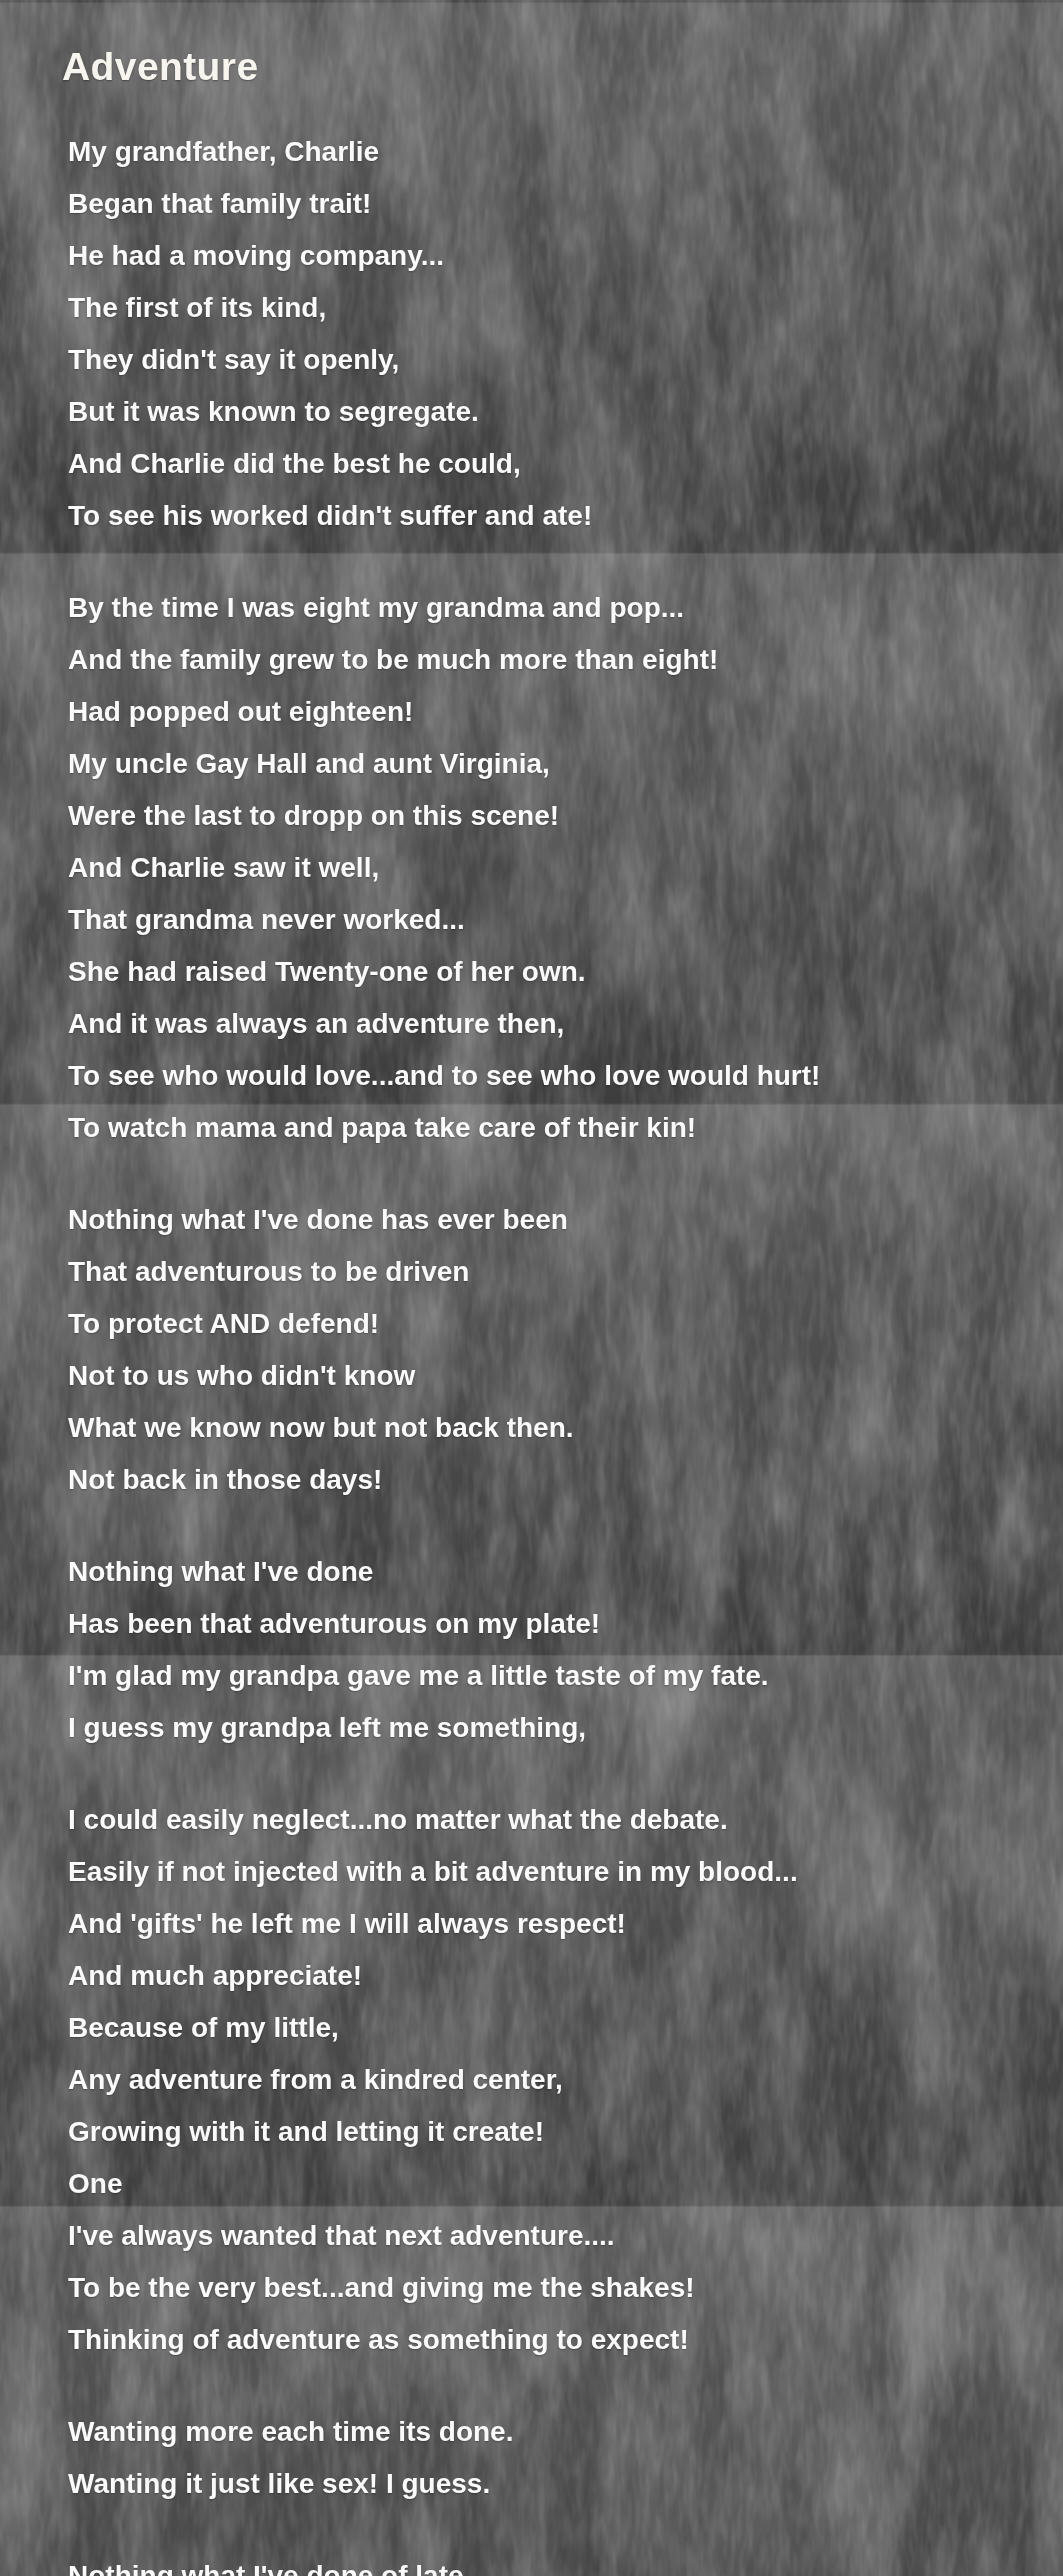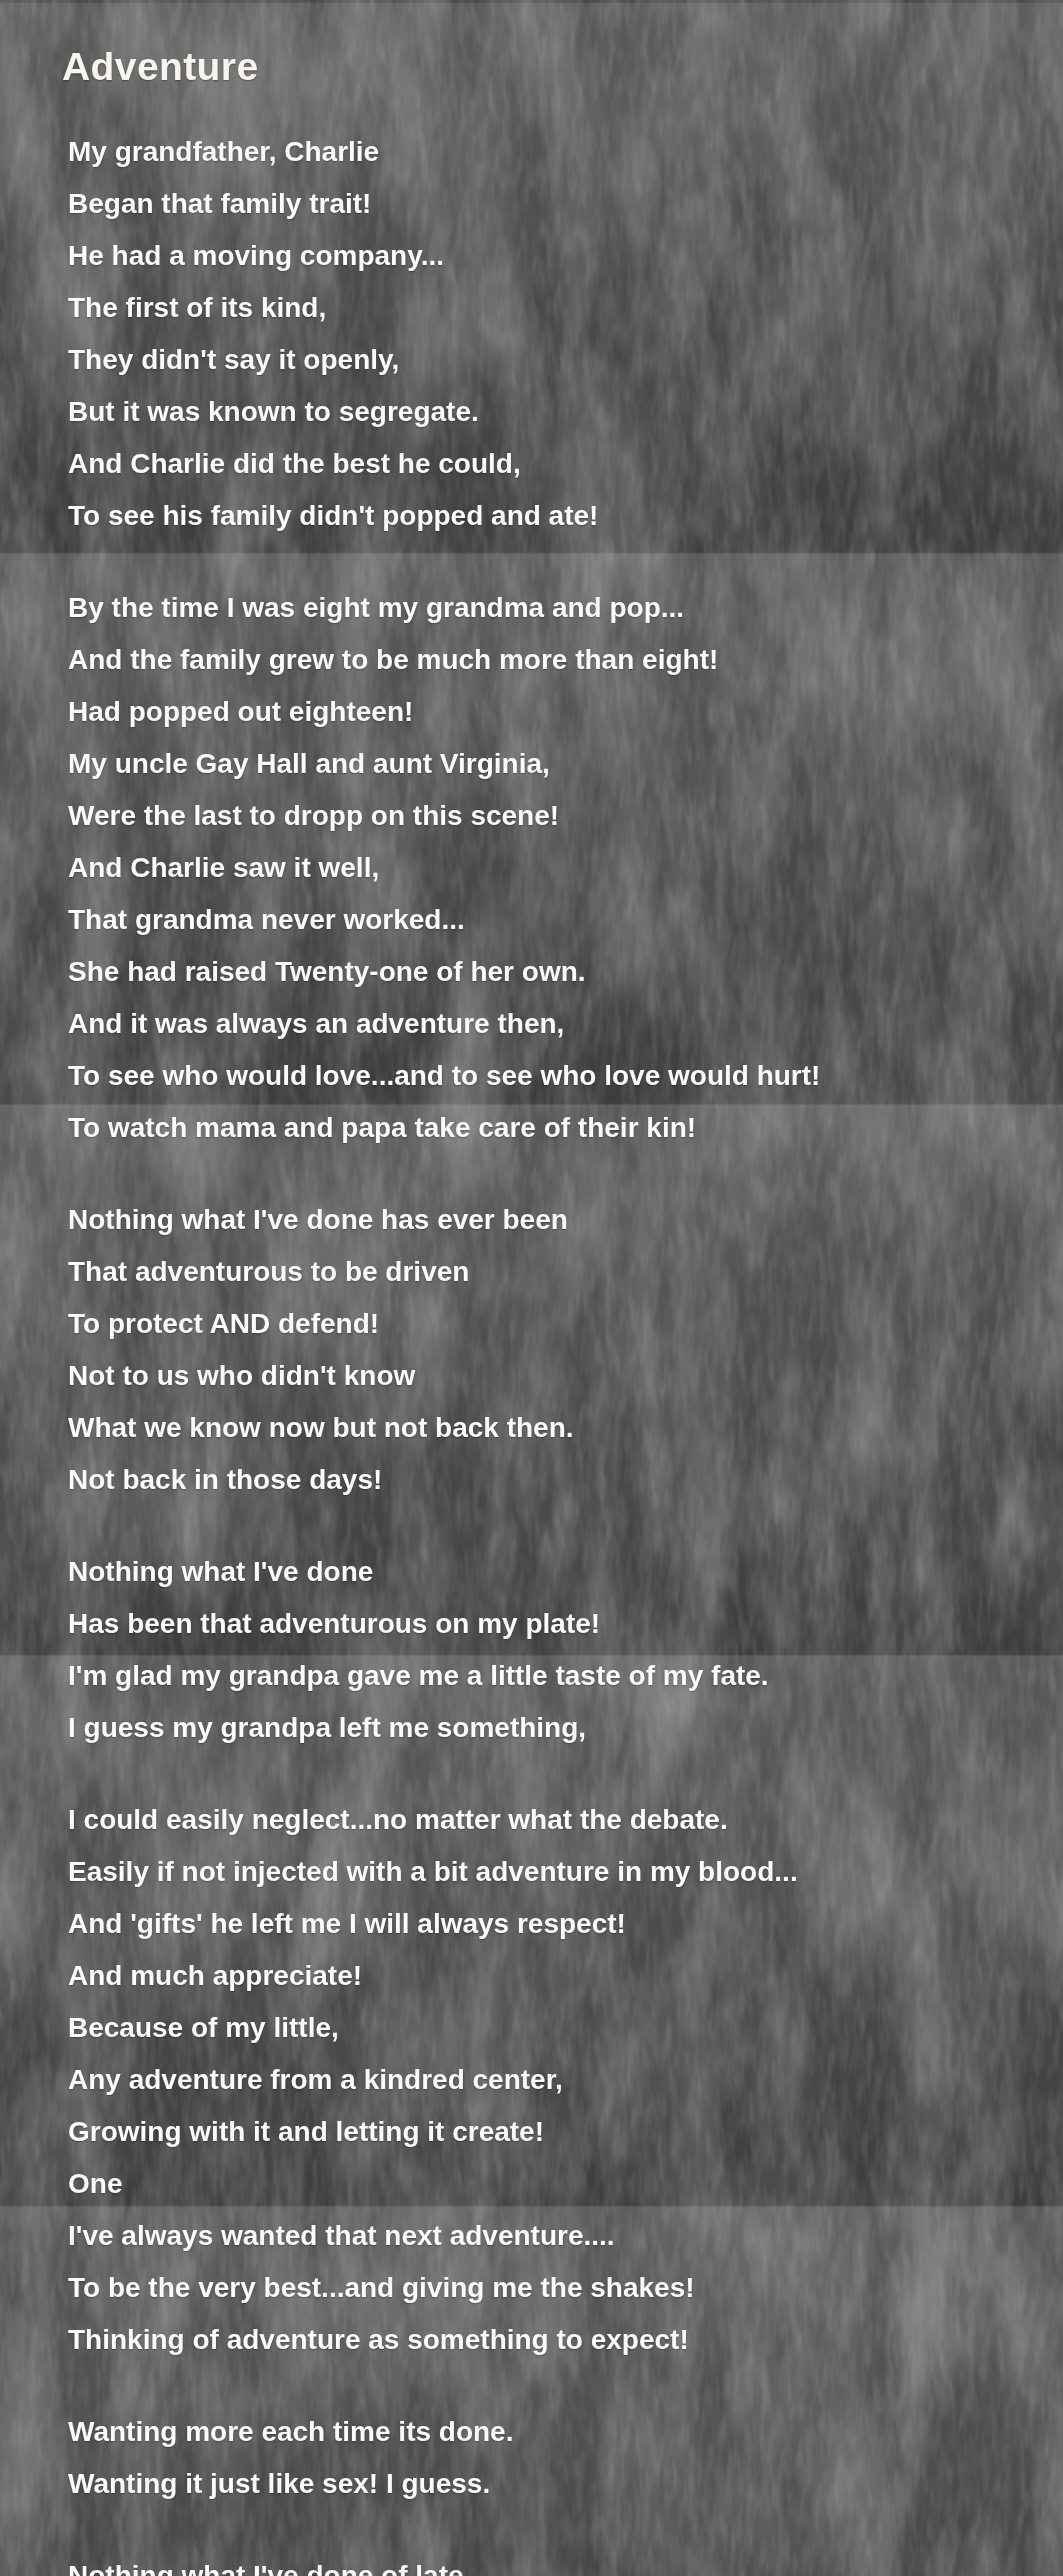--- a/index.html
+++ b/index.html
@@ -97,21 +97,21 @@
     <h1 class="title">Adventure</h1>
     <div>
         <div class="stanza">
           <p>My grandfather, Charlie</p>
           <p>Began that family trait!</p>
           <p>He had a moving company...</p>
           <p>The first of its kind,</p>
           <p>They didn't say it openly,</p>
           <p>But it was known to segregate.</p>
           <p>And Charlie did the best he could,</p>
-          <p>To see his family didn't popped and ate!</p>
+          <p>To see his worked didn't suffer and ate!</p>
         </div>
         <div class="stanza">
           <p>By the time I was eight my grandma and pop...</p>
           <p>And the family grew to be much more than eight!</p>
           <p>Had popped out eighteen!</p>
           <p>My uncle Gay Hall and aunt Virginia,</p>
           <p>Were the last to dropp on this scene!</p>
           <p>And Charlie saw it well,</p>
           <p>That grandma never worked...</p>
           <p>She had raised Twenty-one of her own.</p>

